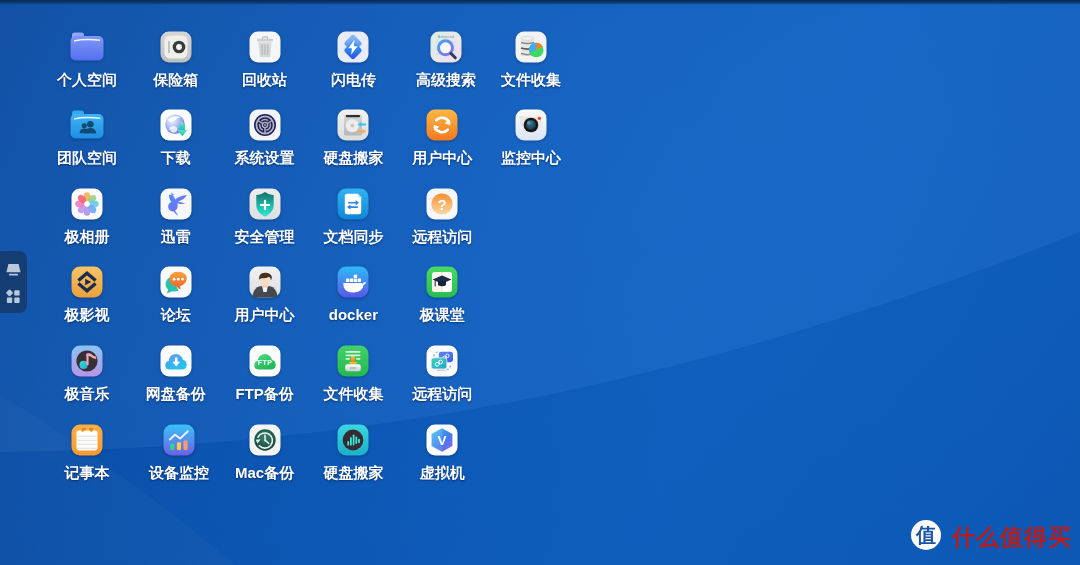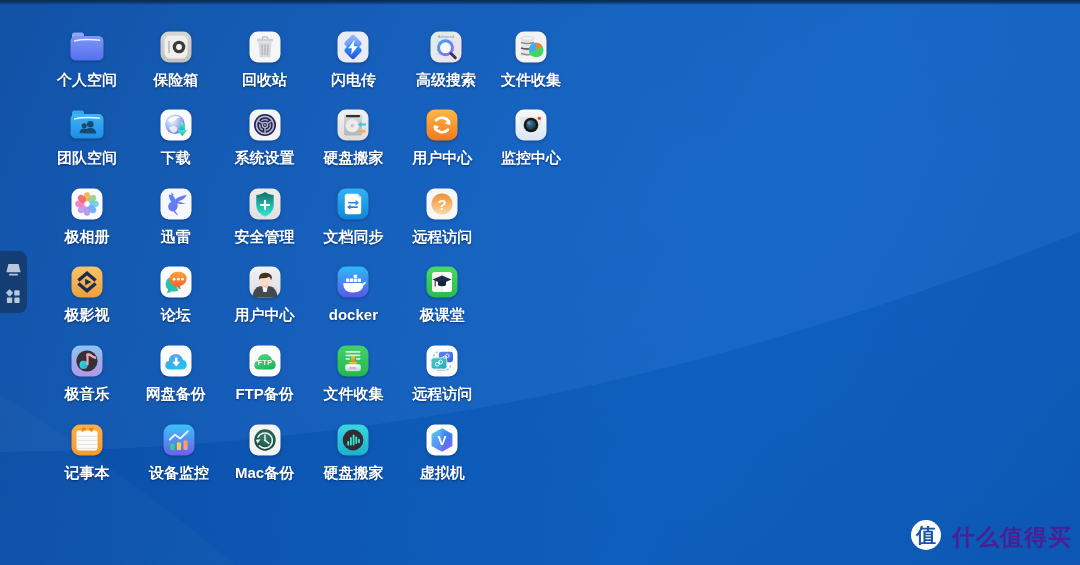--- a/index.html
+++ b/index.html
@@ -17,21 +17,21 @@
 .ic { display:block; margin:4px auto 0; filter:drop-shadow(0 1.5px 1.5px rgba(0,20,60,0.35)); }
 .lb { position:absolute; left:0; top:49px; width:88px; height:12px; line-height:12px;
   font-size:15px; font-weight:bold; color:#ffffff; text-shadow:0 1px 2px rgba(0,25,70,0.65); }
 .dock { position:absolute; left:0; top:251px; width:27px; height:62px;
   background:rgba(22,54,98,0.75); border-radius:0 8px 8px 0; }
 .wm { position:absolute; left:911px; top:520px; width:169px; height:30px; }
 .wm-c { position:absolute; left:0; top:0; width:30px; height:30px; border-radius:50%;
   background:#ffffff; }
 .wm-c span { display:block; text-align:center; font-size:20px; line-height:30px;
   font-weight:bold; color:#1c55a8; font-family:"Liberation Serif", serif; }
-.wm-t { position:absolute; left:41px; top:2px; font-size:23px; color:#4c1d95;
+.wm-t { position:absolute; left:41px; top:2px; font-size:23px; color:#b91c1c;
   letter-spacing:1px; font-weight:bold; white-space:nowrap; }
 </style></head>
 <body>
 <svg class="swoosh" viewBox="0 0 1080 565">
 <path d="M0,452 C300,448 640,408 1080,232 L1080,0 L0,0 Z" fill="rgba(255,255,255,0.035)"></path>
 <path d="M0,452 C300,448 640,408 1080,232 L1080,565 L0,565 Z" fill="rgba(3,20,60,0.04)"></path>
 <path d="M0,395 C90,450 170,510 235,565 L0,565 Z" fill="rgba(255,255,255,0.022)"></path>
 </svg>
 <div class="topbar"></div>
 <div class="app" style="left:43.0px;top:24.5px">

